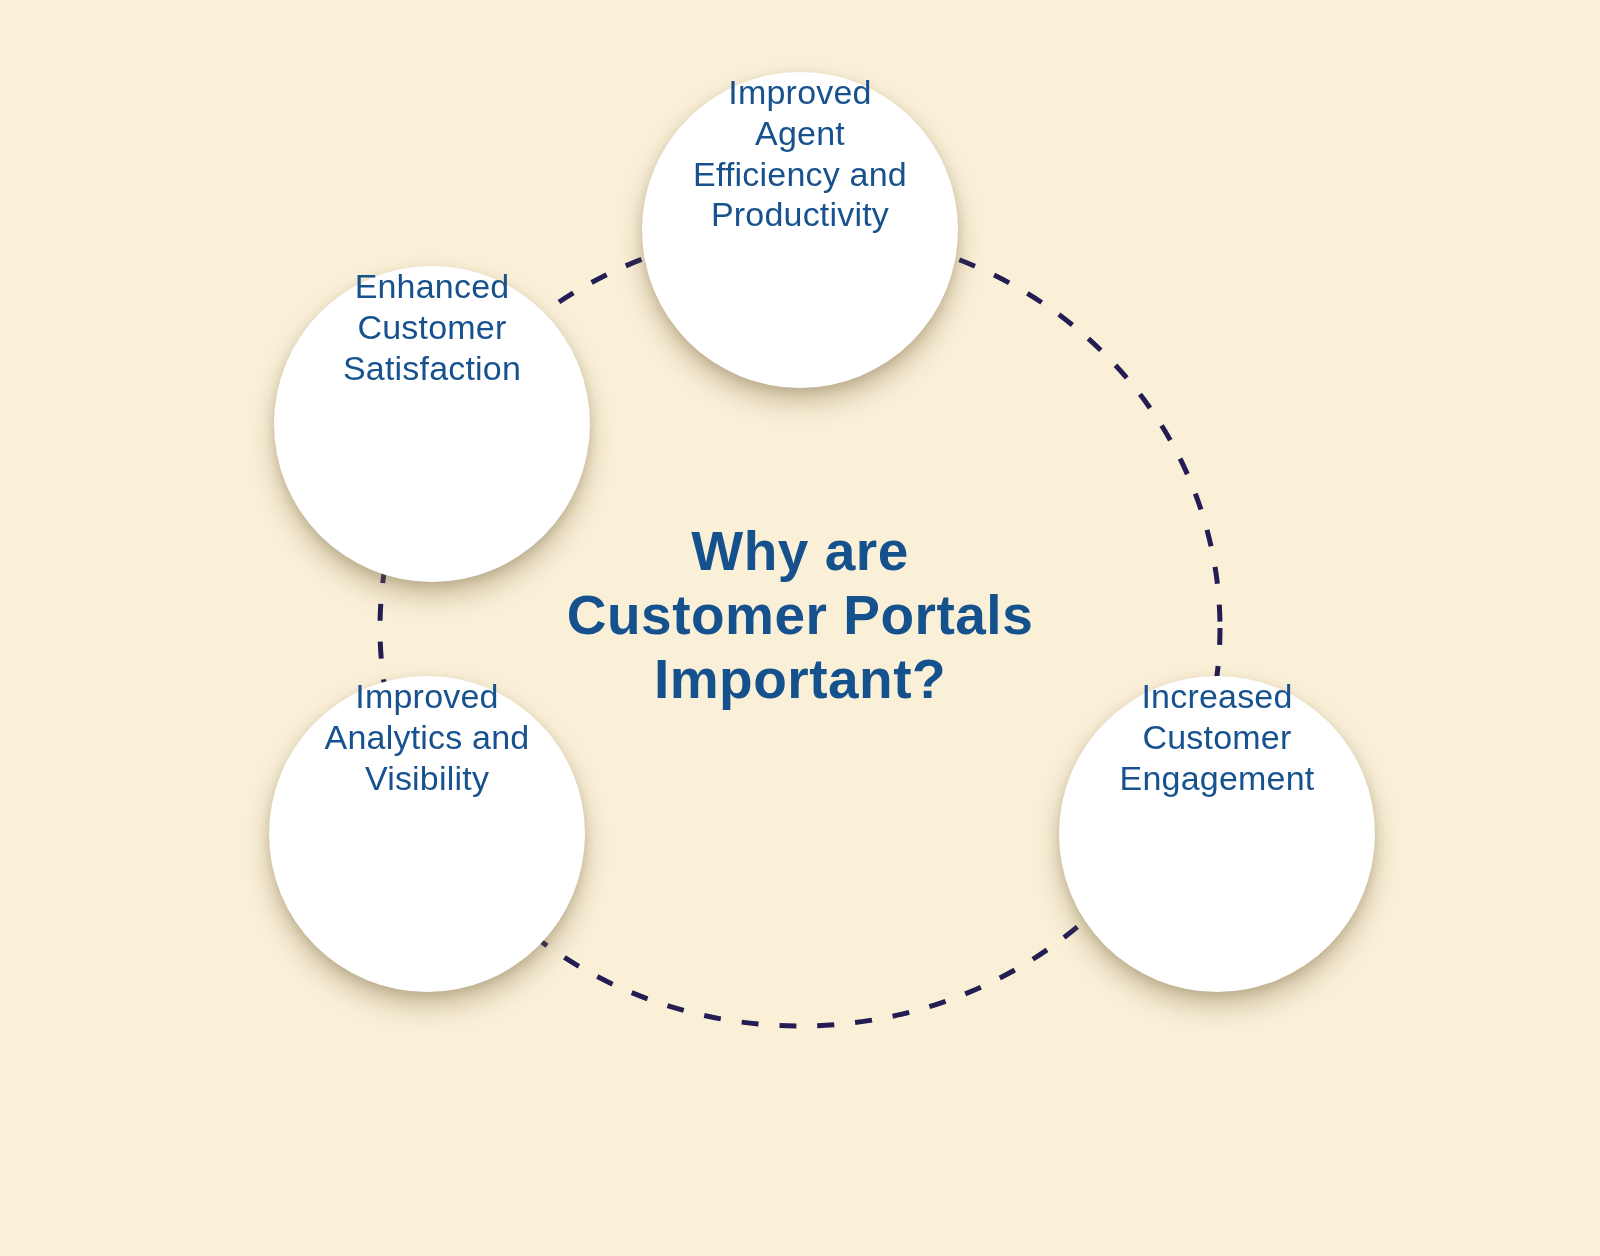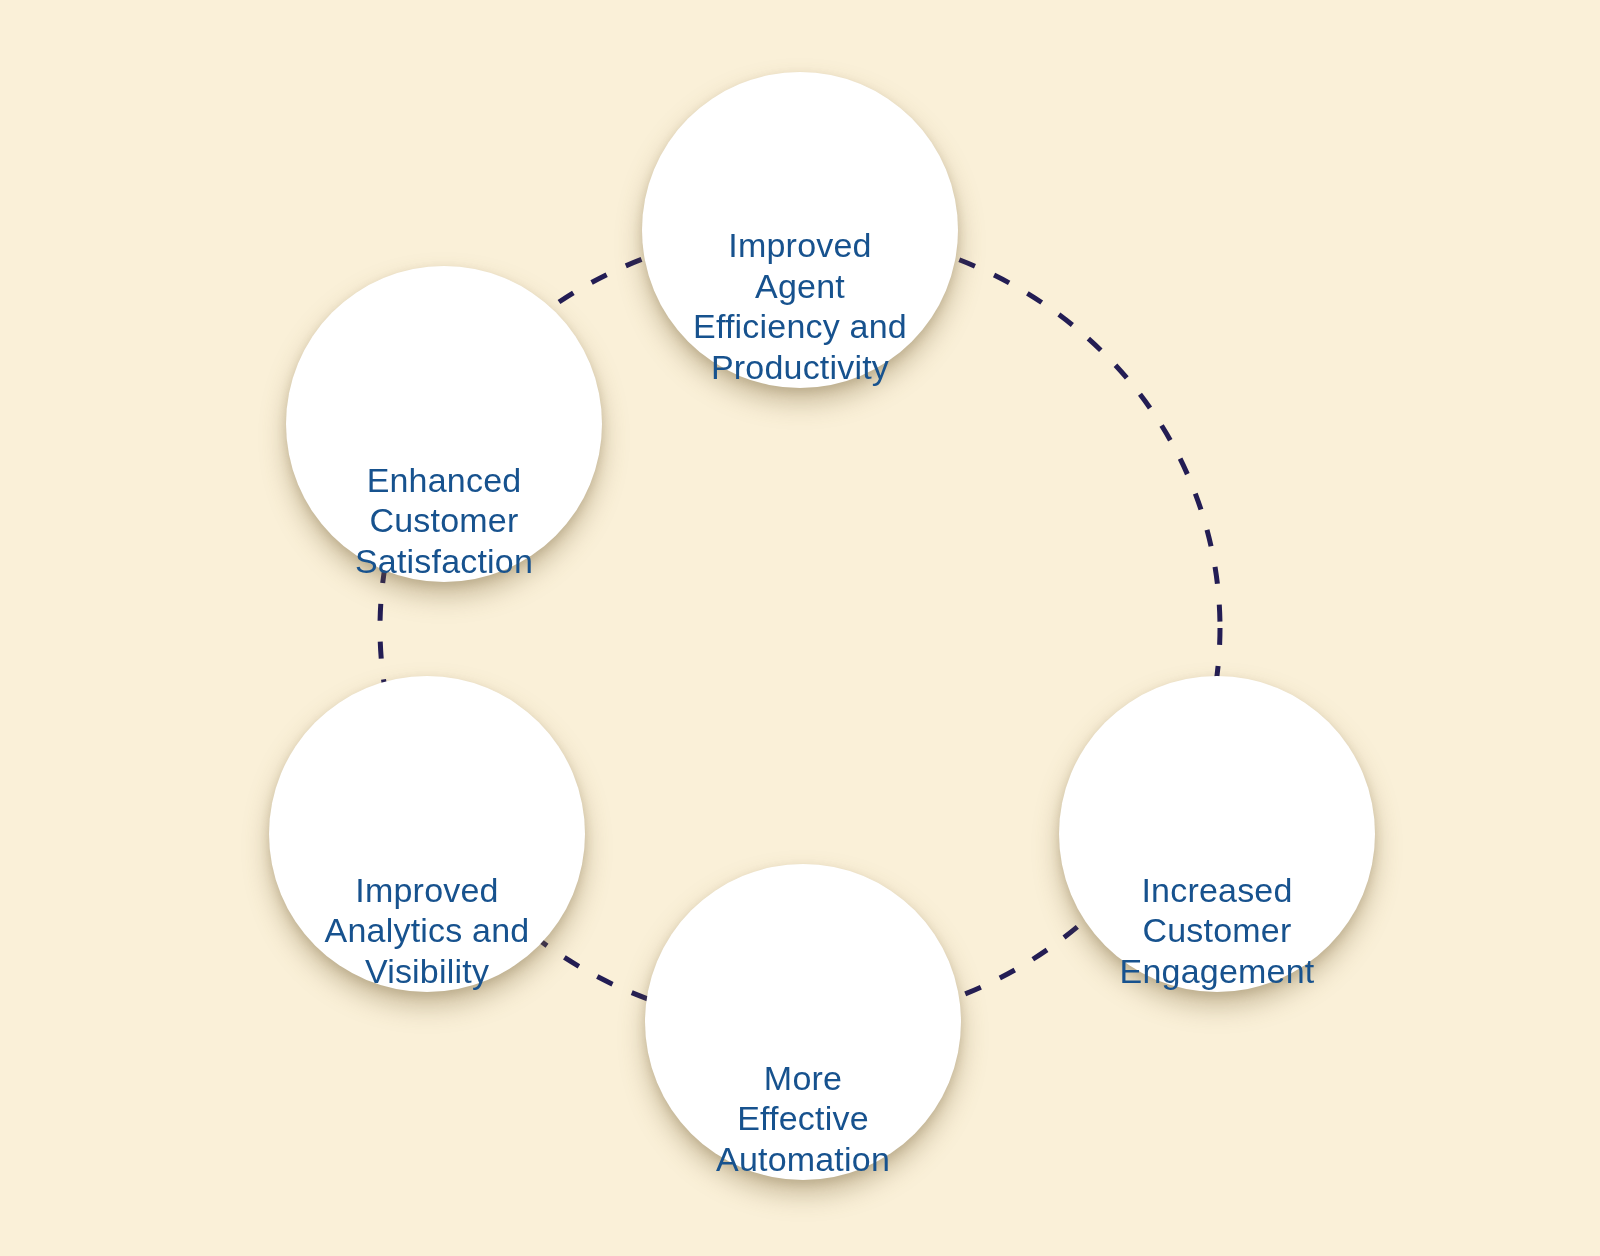--- a/index.html
+++ b/index.html
@@ -23,39 +23,39 @@
     height: 1256px;
     pointer-events: none;
   }
   .node {
     position: absolute;
     width: 316px;
     height: 316px;
     border-radius: 50%;
     background: #FFFFFF;
     display: flex;
-    align-items: flex-end;
+    align-items: flex-start;
     justify-content: center;
     text-align: center;
     box-shadow: 0 14px 26px rgba(122, 100, 58, 0.38), 0 4px 10px rgba(122, 100, 58, 0.20);
   }
   .node-label {
     font-size: 34px;
     font-weight: 500;
     color: #17528E;
     line-height: 1.2;
     white-space: pre-line;
     letter-spacing: 0.2px;
   }
   .node-top          { left: 642px;  top: 72px;  }
   .node-top-right    { left: 1015px; top: 266px; }
   .node-bottom-right { left: 1059px; top: 676px; }
   .node-bottom       { left: 645px;  top: 864px; }
   .node-bottom-left  { left: 269px;  top: 676px; }
-  .node-top-left     { left: 286px;  top: 266px; }
+  .node-top-left     { left: 274px;  top: 266px; }
   .title {
     position: absolute;
     left: 450px;
     top: 520px;
     width: 700px;
     margin: 0;
     text-align: center;
     font-size: 55px;
     font-weight: 700;
     color: #14518D;
@@ -80,32 +80,30 @@
 Productivity</span>
   </div>
 
 
   <div class="node node-bottom-right">
     <span class="node-label">Increased
 Customer
 Engagement</span>
   </div>
 
-  <div class="node node-bottom">
-    <span class="node-label">More
-Effective
-Automation</span>
-  </div>
 
   <div class="node node-bottom-left">
     <span class="node-label">Improved
 Analytics and
 Visibility</span>
   </div>
 
   <div class="node node-top-left">
     <span class="node-label">Enhanced
 Customer
 Satisfaction</span>
   </div>
 
+  <h1 class="title">Why are
+Customer Portals
+Important?</h1>
 
 </div>
 
 </body></html>

